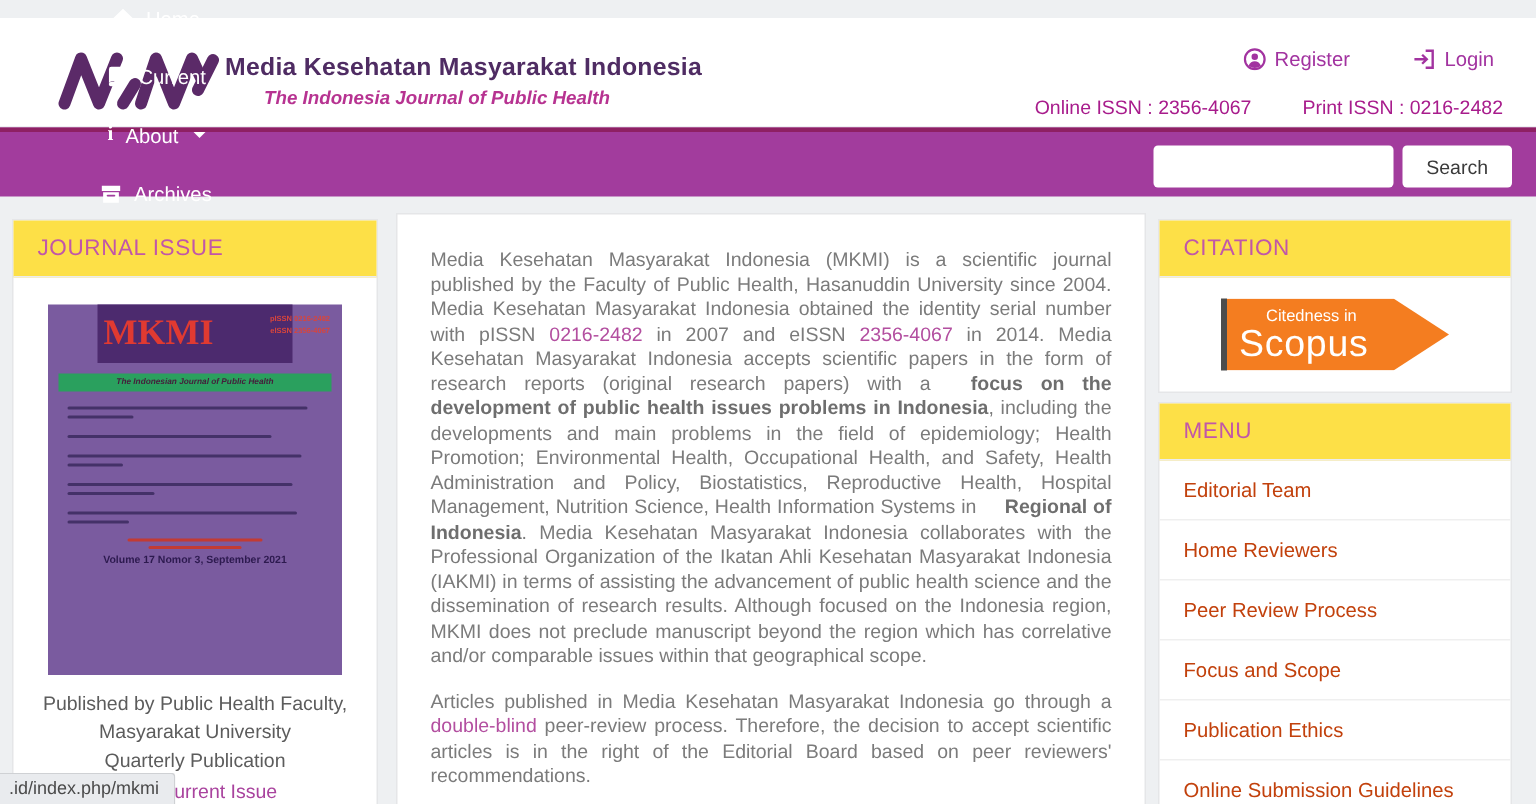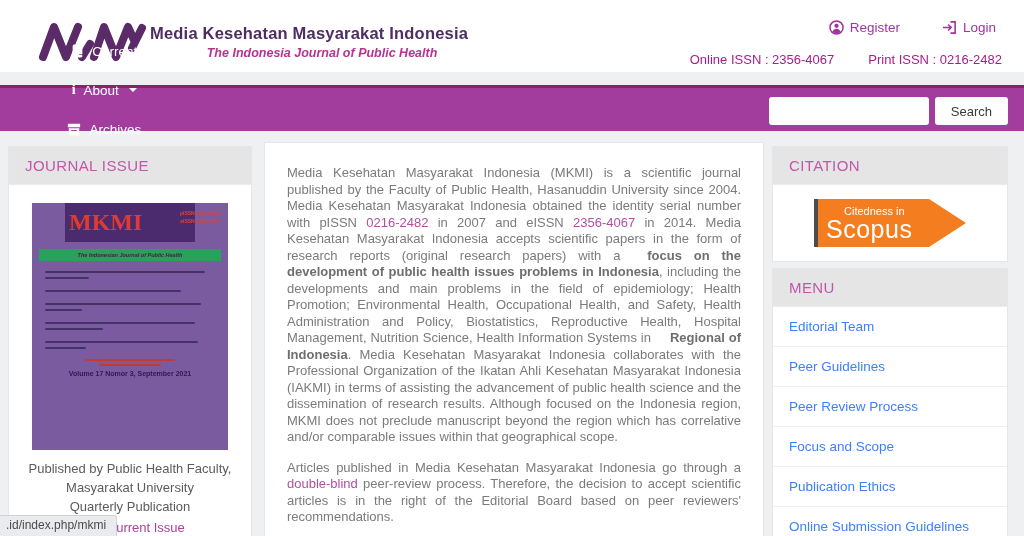--- a/index.html
+++ b/index.html
@@ -2,21 +2,21 @@
 <html><head>
 <meta charset="utf-8">
 <style>
   * { margin:0; padding:0; box-sizing:border-box; }
   html,body { background:#d8dadd; }
   .screen {
     position:relative; width:1024px; height:536px; overflow:hidden;
     background:#eef0f2; font-family:"Liberation Sans", sans-serif;
   }
   
-  .header { position:absolute; top:0; left:0; width:1024px; height:72px; background:#ffffff;text-align:center; }
+  .header { position:absolute; top:12px; left:0; width:1024px; height:72px; background:#ffffff; }
   .logo { position:absolute; left:38px; top:16px; }
   .title-block { position:absolute; left:150px; top:24px; }
   .journal-title { font-size:16.5px; font-weight:bold; color:#4f2c63; letter-spacing:.2px; }
   .journal-subtitle { font-size:12.5px; font-weight:bold; font-style:italic; color:#b73391; margin-top:3px;margin-left:26px; }
   .auth { position:absolute; right:28px; top:20px; display:flex; gap:42px; }
   .auth a { display:flex; align-items:center; gap:6px; color:#a233a0; font-size:13.5px; text-decoration:none; cursor:pointer; }
   .auth svg { display:block; }
   .issn-line { position:absolute; right:22px; bottom:5px; display:flex; gap:34px; font-size:13px; font-weight:normal; color:#a81c8c; }
   
   .navbar { position:absolute; top:85px; left:0; width:1024px; height:46px;
@@ -25,21 +25,21 @@
   .nav-item { display:flex; align-items:center; gap:8px; color:#ffffff; font-size:13.5px;
               padding:8px 14px; cursor:pointer; text-decoration:none; white-space:nowrap; }
   .nav-item svg { display:block; fill:#ffffff; }
   .glyph-i { font-family:"Liberation Serif", serif; font-weight:bold; font-size:14px; line-height:1; }
   .caret { width:0; height:0; border-left:4px solid transparent; border-right:4px solid transparent; border-top:4px solid #fff; margin-left:2px; }
   .nav-search { position:absolute; right:16px; top:9px; display:flex; gap:6px; }
   .nav-search input { width:160px; height:28px; border:none; border-radius:3px; padding:0 8px; font-size:13px; outline:none; background:#fff; }
   .nav-search button { height:28px; padding:0 16px; border:none; border-radius:3px; background:#fff; color:#3a3a3a; font-size:13px; cursor:pointer; }
   
   .card { position:absolute; background:#fff; border:1px solid #e5e6e8; }
-  .card-head { background:#e5e5e5; border-bottom:1px solid #ececec; padding:10px 16px;
+  .card-head { background:#fde047; border-bottom:1px solid #ececec; padding:10px 16px;
                font-size:15px; color:#c157a8; letter-spacing:.4px; }
   
   .card-left { left:8px; top:146px; width:244px; padding-bottom:14px; }
   .cover { position:relative; width:196px; height:247px; margin:16px auto 10px auto; background:#7a5b9f; cursor:pointer; }
   .cover-issn { position:absolute; top:7px; right:8px; text-align:right; font-size:5px; line-height:1.5; color:#d8453c; font-weight:bold; }
   .cover-box { width:130px; margin:18px auto 0 auto; background:#4c2a6e; padding:7px 4px 8px 4px; text-align:left; }
   .cover-abbr { font-family:"Liberation Serif", serif; font-weight:bold; font-size:24px; color:#e03a31; line-height:1; }
   .cover-name { font-family:"Liberation Serif", serif; font-weight:bold; font-size:11.5px; color:#ffffff; line-height:1.15; margin-top:4px; letter-spacing:.3px; }
   .cover-tagline { width:calc(100% - 14px); margin:7px auto 0 auto; background:#2aa05e; text-align:center;
                    font-size:5.5px; font-weight:bold; font-style:italic; color:#45203c; padding:3px 0; }
@@ -59,21 +59,21 @@
   
   .card-citation { left:772px; top:146px; width:236px; }
   .citation-body { height:76px; display:flex; align-items:center; justify-content:center; }
   .scopus { position:relative; width:152px; height:52px; cursor:pointer; }
   .scopus-bar { position:absolute; left:0; top:2px; width:4px; height:48px; background:#4c4c4c; }
   .scopus-arrow { position:absolute; left:4px; top:2px; width:148px; height:48px; background:#f47d20;
                   clip-path:polygon(0 0, 75% 0, 100% 50%, 75% 100%, 0 100%); }
   .scopus-small { position:absolute; left:30px; top:8px; color:#fff; font-size:11px; }
   .scopus-big { position:absolute; left:12px; top:18px; color:#fff; font-size:25px; letter-spacing:.5px; }
   .card-menu { left:772px; top:268px; width:236px; height:300px; }
-  .menu-item { display:block; padding:12px 16px; font-size:13.5px; color:#3b82f6; text-decoration:none;
+  .menu-item { display:block; padding:12px 16px; font-size:13.5px; color:#c2410c; text-decoration:none;
                border-top:1px solid #efefef; cursor:pointer; }
   .menu-item:first-of-type { border-top:none; }
   
   .status-tip { position:absolute; left:0; bottom:0; height:21px; background:#e9ebee; border:1px solid #cfd1d4;
                 border-bottom:none; border-left:none; border-top-right-radius:3px; padding:2px 10px 0 6px;
                 font-size:12px; color:#4a4a4a; }
 </style>
 </head>
 <body>
 
@@ -216,21 +216,21 @@
         <div class="scopus-arrow"></div>
         <div class="scopus-small">Citedness in</div>
         <div class="scopus-big">Scopus</div>
       </div>
     </div>
   </div>
 
   <div class="card card-menu">
     <div class="card-head">MENU</div>
     <a class="menu-item">Editorial Team</a>
-    <a class="menu-item">Peer Guidelines</a>
+    <a class="menu-item">Home Reviewers</a>
     <a class="menu-item">Peer Review Process</a>
     <a class="menu-item">Focus and Scope</a>
     <a class="menu-item">Publication Ethics</a>
     <a class="menu-item">Online Submission Guidelines</a>
   </div>
 
   <div class="status-tip">.id/index.php/mkmi</div>
 
 </div>
 

